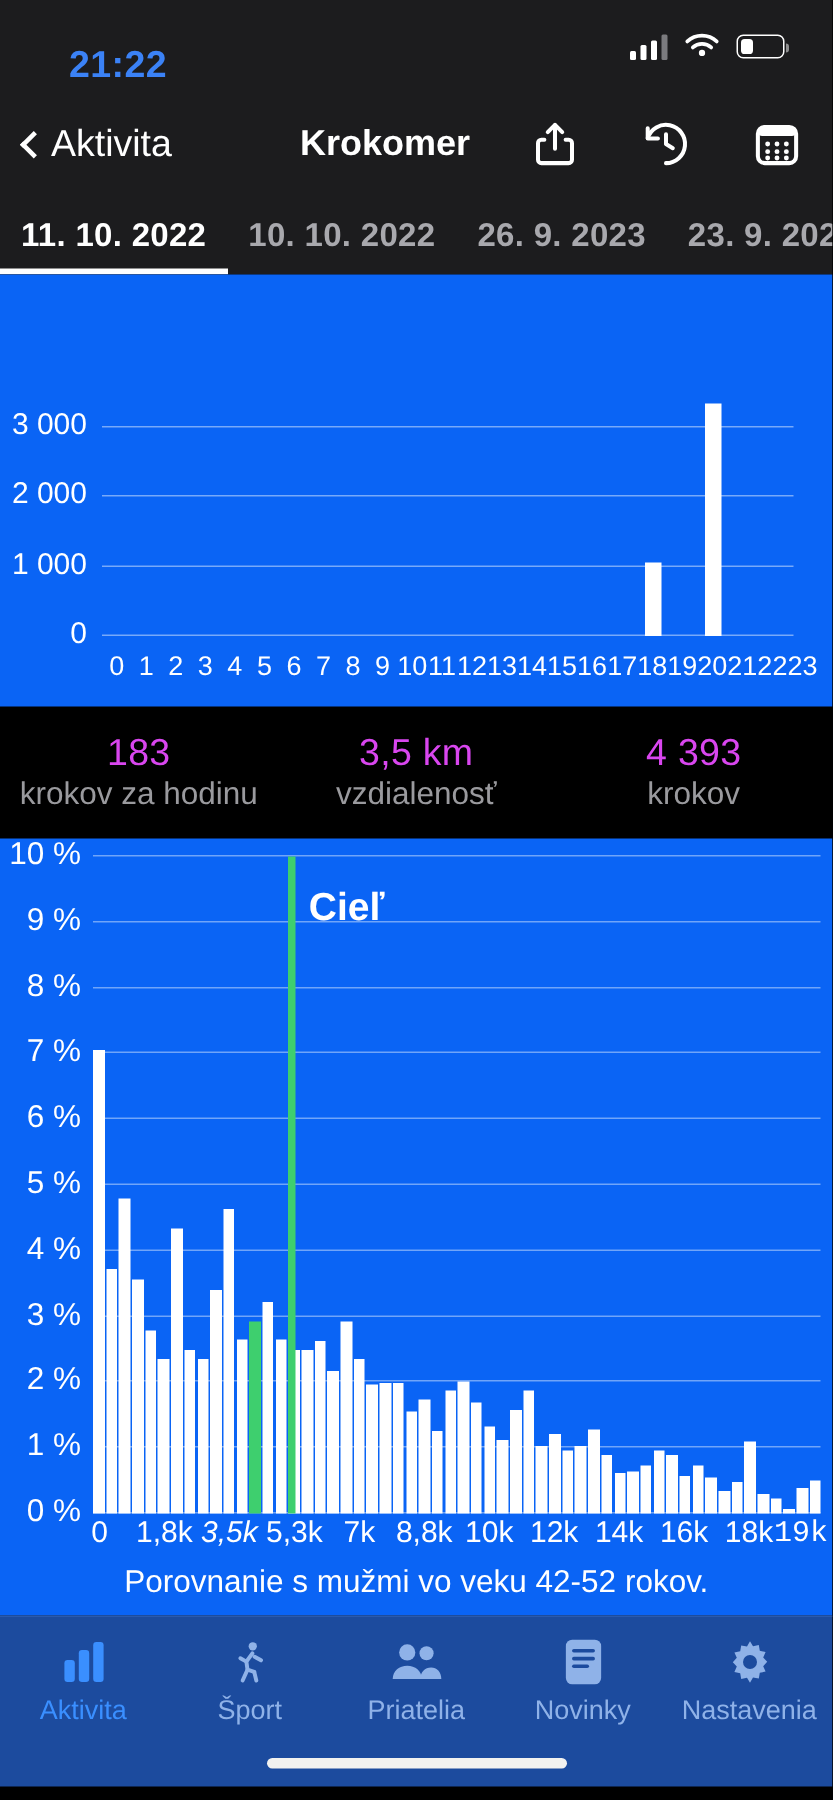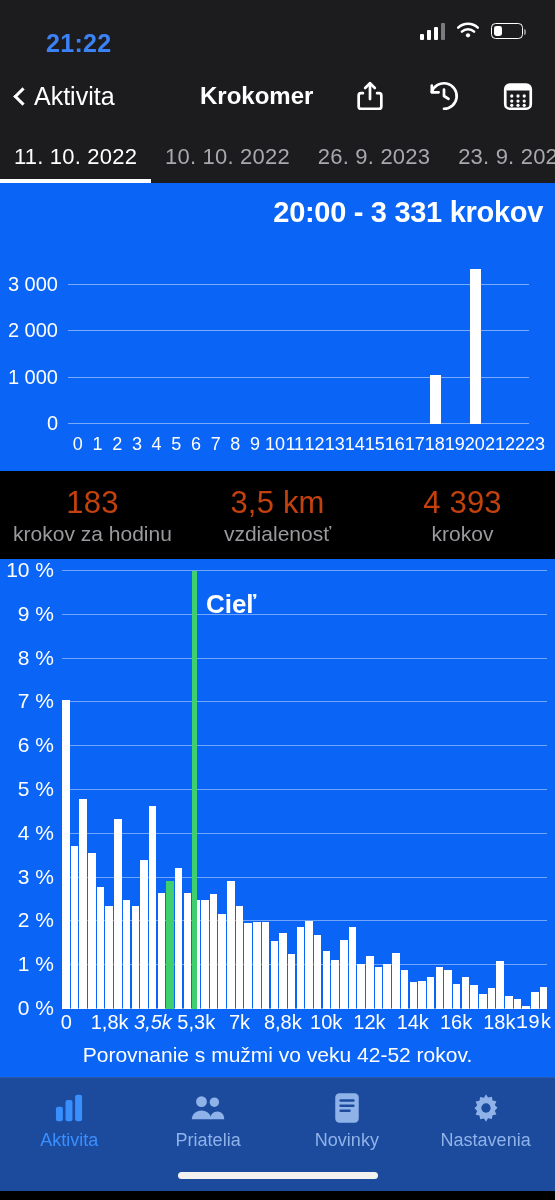--- a/index.html
+++ b/index.html
@@ -72,20 +72,21 @@
   .datetabs {
     height:53px; background:#1c1c1e;
     display:flex; align-items:stretch;
     overflow:hidden; position:relative;
   }
   .dtab {
     display:flex; align-items:center; justify-content:center;
     padding:0 14px; color:#a8a8ad; font-size:22px;
     white-space:nowrap; position:relative; cursor:pointer;
     letter-spacing:.2px;
+    font-weight:bold;
   }
   .dtab.active { color:#fff; }
   .dtab.active::after {
     content:""; position:absolute; left:0; right:0; bottom:0;
     height:4px; background:#fff;
   }
 
   
   .hourly {
     background:#0a64f5; height:288px;
@@ -122,21 +123,21 @@
     flex:1; text-align:center; color:#fff; font-size:18px;
   }
 
   
   .stats {
     background:#000; height:88px;
     display:flex; align-items:center;
   }
   .stat { flex:1; text-align:center; }
   .stat-val {
-    color:#c2410c; font-size:31px; letter-spacing:.2px;
+    color:#d946ef; font-size:25px; letter-spacing:.2px;
     margin-bottom:1px;
   }
   .stat-lbl { color:#9a9a9e; font-size:21px; }
 
   
   .hist {
     background:#0a64f5; height:518px; position:relative;
   }
   .gplot {
     position:absolute; left:62px; right:8px; top:12px; bottom:68px;
@@ -272,21 +273,20 @@
     </div>
     <div class="dtab">
       <span>26. 9. 2023</span>
     </div>
     <div class="dtab">
       <span>23. 9. 2022</span>
     </div>
   </div>
 
 <div class="hourly">
-  <div class="hourly-title">20:00 - 3 331 krokov</div>
   <div class="hplot" id="hplot">
       <div class="hgrid" style="bottom: 0%;">
         <span class="hylabel">0</span>
       </div>
       <div class="hgrid" style="bottom: 27.7778%;">
         <span class="hylabel">1 000</span>
       </div>
       <div class="hgrid" style="bottom: 55.5556%;">
         <span class="hylabel">2 000</span>
       </div>
@@ -530,20 +530,33 @@
         <svg width="34" height="32" viewBox="0 0 24 24">
           <rect x="2.2" y="11" width="5.2" height="11" rx="1.6" fill="#3a8fff"></rect>
           <rect x="9.4" y="6" width="5.2" height="16" rx="1.6" fill="#3a8fff"></rect>
           <rect x="16.6" y="2" width="5.2" height="20" rx="1.6" fill="#3a8fff"></rect>
         </svg>
       </div>
       <div class="tab-lbl">Aktivita</div>
     </div>
     <div class="tab">
       <div class="tab-ico">
+        <svg width="30" height="34" viewBox="0 0 24 24" fill="none" stroke="#8fb2e8" stroke-width="2.1" stroke-linecap="round" stroke-linejoin="round">
+          <circle cx="13.2" cy="3.6" r="2.2" fill="#8fb2e8" stroke="none"></circle>
+          <path d="M13 7.4l-3.2 4.4.6 4.3 3.6 1.2"></path>
+          <path d="M9.8 11.8L6.6 10"></path>
+          <path d="M14 17.3l1.1 4.6"></path>
+          <path d="M10.4 16.1l-2.6 5.8"></path>
+          <path d="M14.2 9.2l3.4 1.9"></path>
+        </svg>
+      </div>
+      <div class="tab-lbl">Šport</div>
+    </div>
+    <div class="tab">
+      <div class="tab-ico">
         <svg width="36" height="30" viewBox="0 0 26 20">
           <circle cx="8.3" cy="5.4" r="3.9" fill="#8fb2e8"></circle>
           <circle cx="17.6" cy="5.8" r="3.4" fill="#8fb2e8"></circle>
           <path d="M1.3 18.2c0-3.9 3.2-6.4 7-6.4s7 2.5 7 6.4z" fill="#8fb2e8"></path>
           <path d="M14.6 18.2c0-3.4 2.2-5.6 5.2-5.6 2.7 0 4.9 2 4.9 5.6z" fill="#8fb2e8"></path>
         </svg>
       </div>
       <div class="tab-lbl">Priatelia</div>
     </div>
     <div class="tab">

